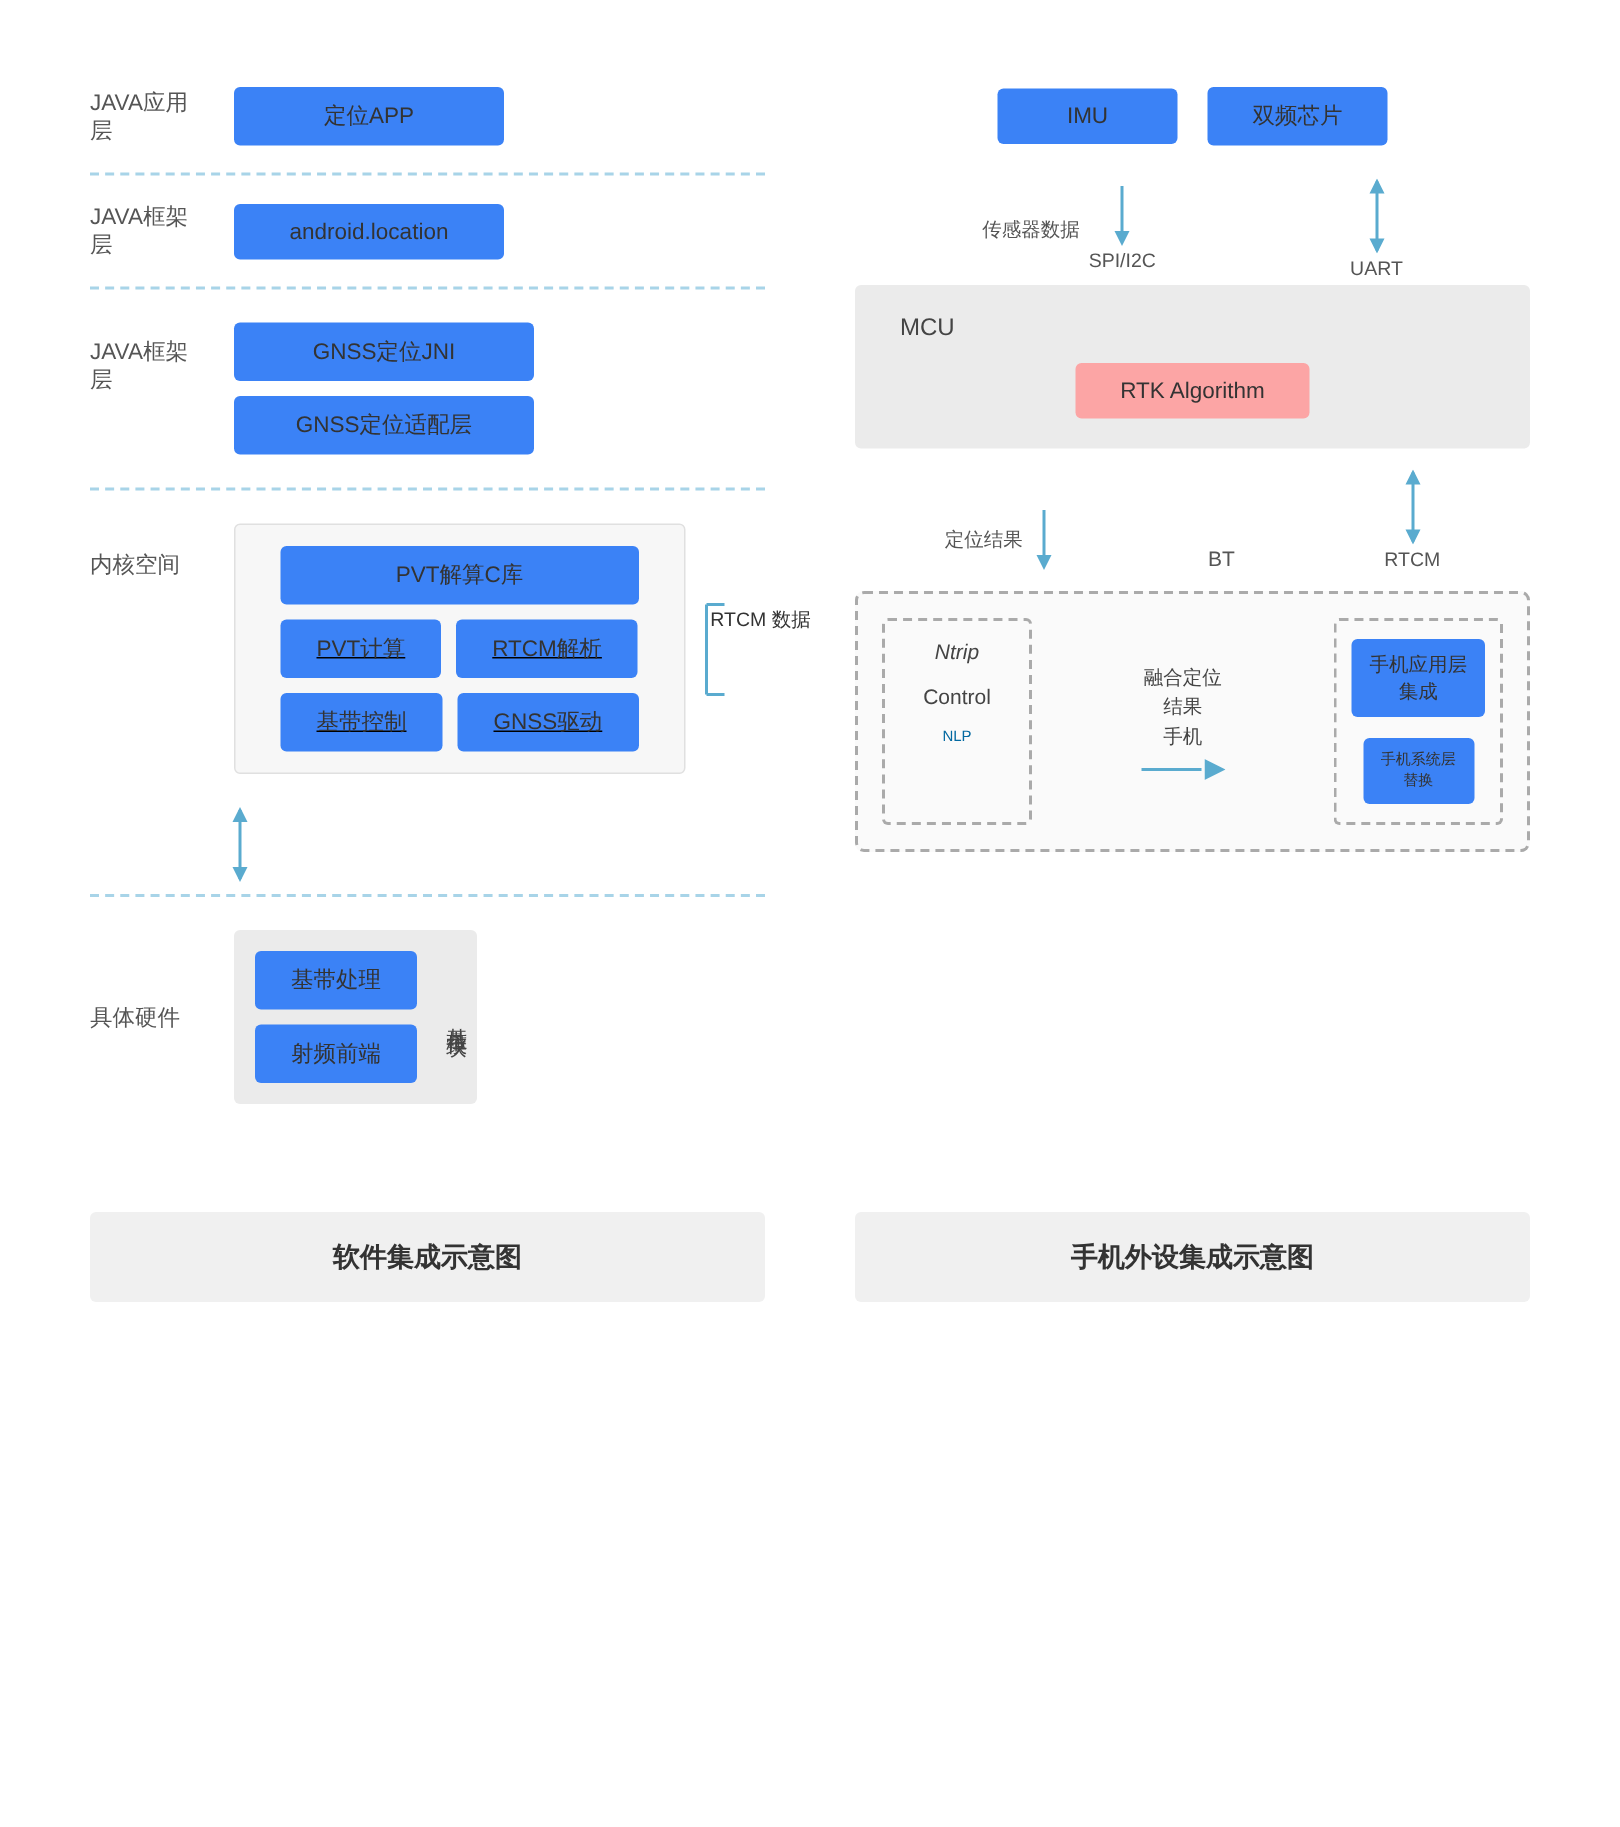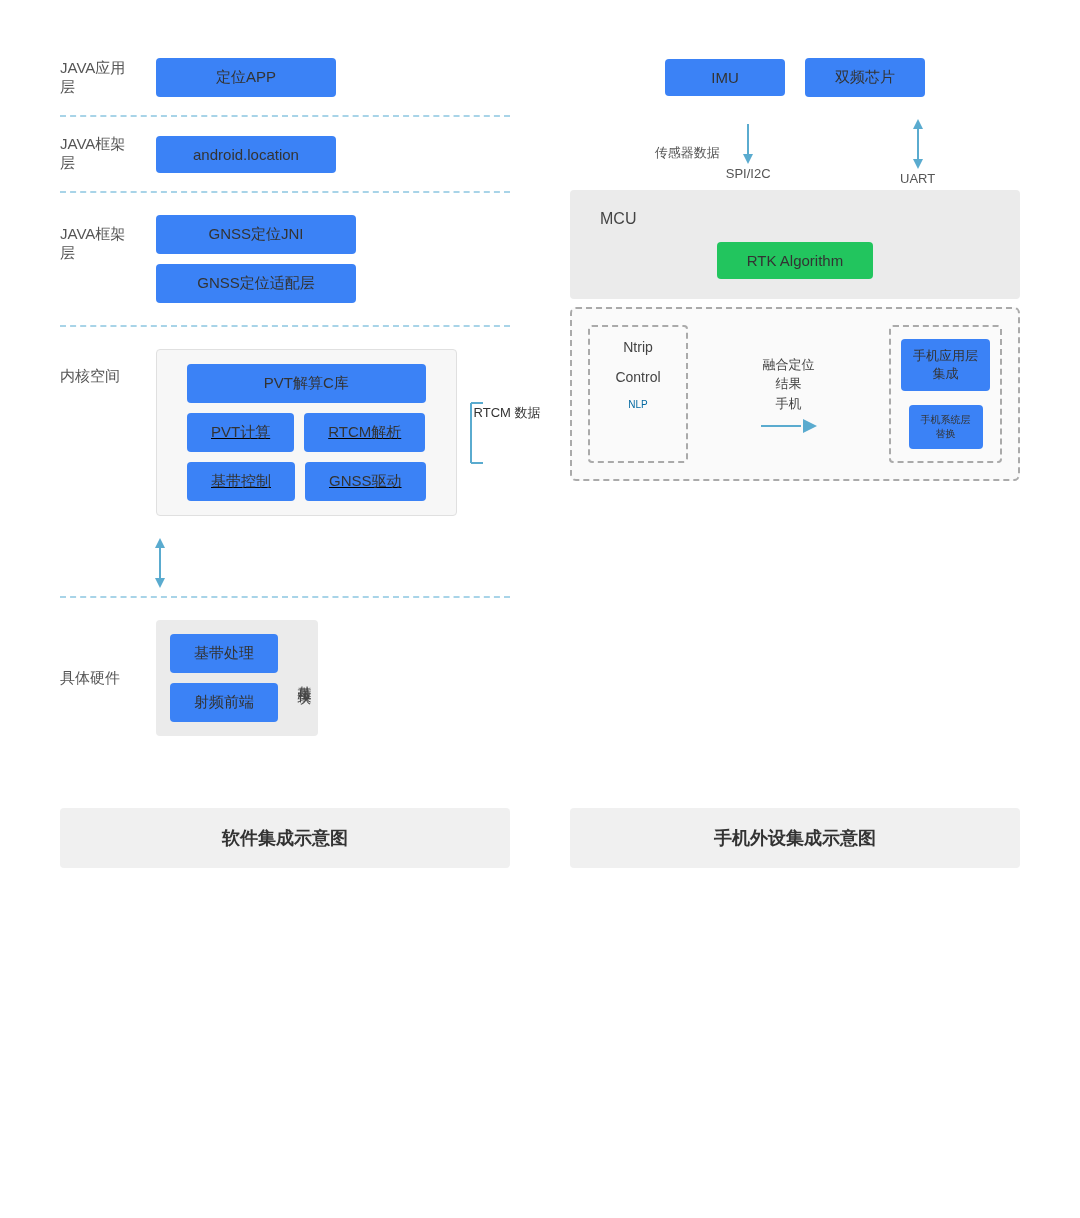--- a/index.html
+++ b/index.html
@@ -118,21 +118,21 @@
 
     .mcu-label {
       font-size: 16px;
       color: #444;
       font-weight: normal;
       align-self: flex-start;
       padding-left: 10px;
     }
 
     .rtk-box {
-      background: #22c55e;
+      background: #fca5a5;
       border-radius: 4px;
       padding: 10px 30px;
       font-size: 15px;
       color: #333;
     }
 
     
     .dashed-outer {
       border: 2px dashed #aaa;
       border-radius: 6px;
@@ -325,25 +325,48 @@
         </svg>
         <span style="font-size:13px; color:#555;">UART</span>
       </div>
     </div>
 
     <div class="mcu-box">
       <span class="mcu-label">MCU</span>
       <div class="rtk-box">RTK Algorithm</div>
     </div>
 
+    <div style="display:flex; justify-content:space-around; align-items:flex-end; padding: 14px 10px 6px 10px;">
+
+      <div style="display:flex; align-items:center; gap:4px;">
+        <span style="font-size:13px; color:#555;">定位结果</span>
+        <svg width="20" height="40">
+          <line x1="10" y1="0" x2="10" y2="35" stroke="#5aabcf" stroke-width="2"></line>
+          <polygon points="10,40 5,30 15,30" fill="#5aabcf"></polygon>
+        </svg>
+      </div>
+
+      <div style="display:flex; flex-direction:column; align-items:center; gap:2px;">
+        <span style="font-size:14px; color:#555;">BT</span>
+      </div>
+
+      <div style="display:flex; flex-direction:column; align-items:center; gap:2px;">
+        <svg width="20" height="50">
+          <line x1="10" y1="2" x2="10" y2="48" stroke="#5aabcf" stroke-width="2"></line>
+          <polygon points="10,0 5,10 15,10" fill="#5aabcf"></polygon>
+          <polygon points="10,50 5,40 15,40" fill="#5aabcf"></polygon>
+        </svg>
+        <span style="font-size:13px; color:#555;">RTCM</span>
+      </div>
+    </div>
 
     <div class="dashed-outer">
 
       <div class="dashed-inner-left">
-        <span style="font-size:14px; color:#444;">Ntrip</span>
+        <span style="font-size:14px; color:#444;font-style:italic;">Ntrip</span>
         <span style="font-size:14px; color:#444;">Control</span>
         <span style="font-size:10px; color:#0369a1;">NLP</span>
       </div>
 
       <div class="fusion-box">
         <div style="font-size:13px; color:#444; text-align:center; line-height:1.5;">
           <span>融合定位</span><br>
           <span>结果</span><br>
           <span>手机</span>
         </div>

